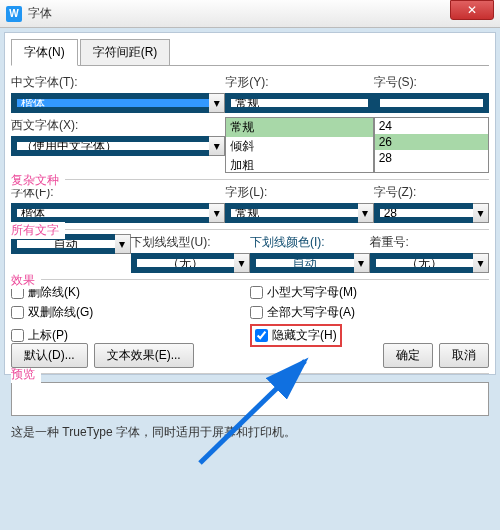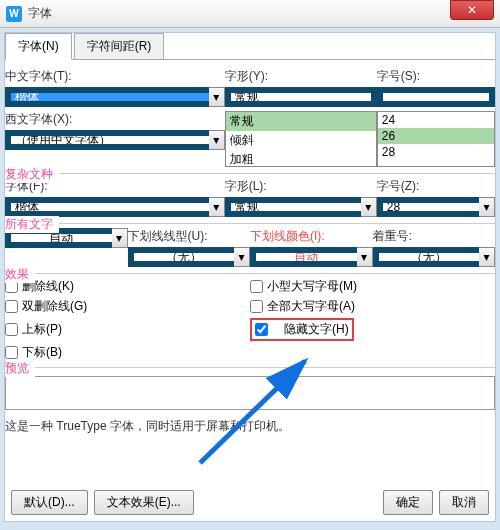--- a/index.html
+++ b/index.html
@@ -1,45 +1,45 @@
 <!DOCTYPE html>
 <html><head>
 <meta charset="utf-8">
 <style>
 *{box-sizing:border-box;margin:0;padding:0;font-family:"Microsoft YaHei","SimSun",sans-serif;font-size:12px}
 body{background:#d4e4f0;width:500px;height:530px;overflow:hidden}
 .titlebar{height:28px;background:linear-gradient(#fdfdfd,#e8e8e8);display:flex;align-items:center;padding-left:6px;border-bottom:1px solid #bbb}
 .app-icon{width:16px;height:16px;background:#2196f3;border-radius:2px;display:flex;align-items:center;justify-content:center;color:#fff;font-size:10px;font-weight:bold;margin-right:6px}
 .title{flex:1;color:#333}
 .close-btn{width:44px;height:20px;background:linear-gradient(#e06060,#c73030);border:1px solid #a02020;border-radius:0 0 3px 3px;color:#fff;display:flex;align-items:center;justify-content:center;margin-right:6px;margin-top:-8px;font-size:14px;cursor:pointer}
-.dialog{background:#fff;margin:4px;border:1px solid #b8c8d8;height:490px;position:relative}
+.dialog{background:#fff;margin:4px;border:1px solid #b8c8d8;padding:6px;height:343px;position:relative}
 .tabs{display:flex;border-bottom:1px solid #aaa;margin-bottom:8px}
 .tab{padding:4px 12px;border:1px solid #aaa;border-bottom:none;background:#f0f0f0;margin-right:2px;cursor:pointer}
 .tab.active{background:#fff;border-bottom:1px solid #fff;margin-bottom:-1px}
 .row{display:flex;margin-bottom:4px}
 .col{flex:1;display:flex;flex-direction:column}
 .lbl{color:#333;margin-bottom:2px}
 .inp,.sel{border:6px solid #0c4a6e;padding:2px 4px;height:20px;background:#fff;width:100%}
 .inp.sel-hl{background:#3399ff;color:#fff}
 .listbox{border:1px solid #8a8a8a;background:#fff;height:56px;overflow:hidden}
 .li{padding:1px 4px}
 .li.hl{background:#a8d8a8}
 .fieldset{border:1px solid #ccc;border-left:none;border-right:none;border-bottom:none;margin-top:6px;padding-top:4px;position:relative}
 .fieldset>.legend{position:absolute;top:-8px;left:0;background:#fff;padding-right:6px;color:#ec4899}
 .dd-btn{width:16px;height:20px;border:1px solid #8a8a8a;border-left:none;background:linear-gradient(#f8f8f8,#ddd);display:flex;align-items:center;justify-content:center;cursor:pointer}
 .chk-row{display:flex;margin-bottom:3px}
 .chk-col{flex:1;display:flex;align-items:center;gap:4px}
 .chk{width:13px;height:13px}
-.hlbox{border:2px solid #e04040;padding:1px 3px;display:inline-flex;align-items:center;gap:16px}
+.hlbox{border:2px solid #e04040;padding:1px 3px;display:inline-flex;align-items:center;gap:4px}
 .preview-box{border:1px solid #999;height:34px;background:#fff;margin-top:4px}
 .footer-note{margin-top:8px;color:#333}
 .btns{position:absolute;bottom:6px;left:6px;right:6px;display:flex;gap:6px}
 .btn{border:1px solid #888;background:linear-gradient(#f8f8f8,#e0e0e0);padding:3px 12px;cursor:pointer;border-radius:2px}
 .spacer{flex:1}
-.dis{color:#ef4444}
+.dis{color:#0c4a6e}
 .arrow{position:absolute;left:185px;top:320px;pointer-events:none}
 .combo{display:flex}
 .combo .inp{flex:1;border-right:none}
 </style>
 </head>
 <body>
 
 <div class="titlebar">
   <div class="app-icon">W</div>
   <div class="title">字体</div>

